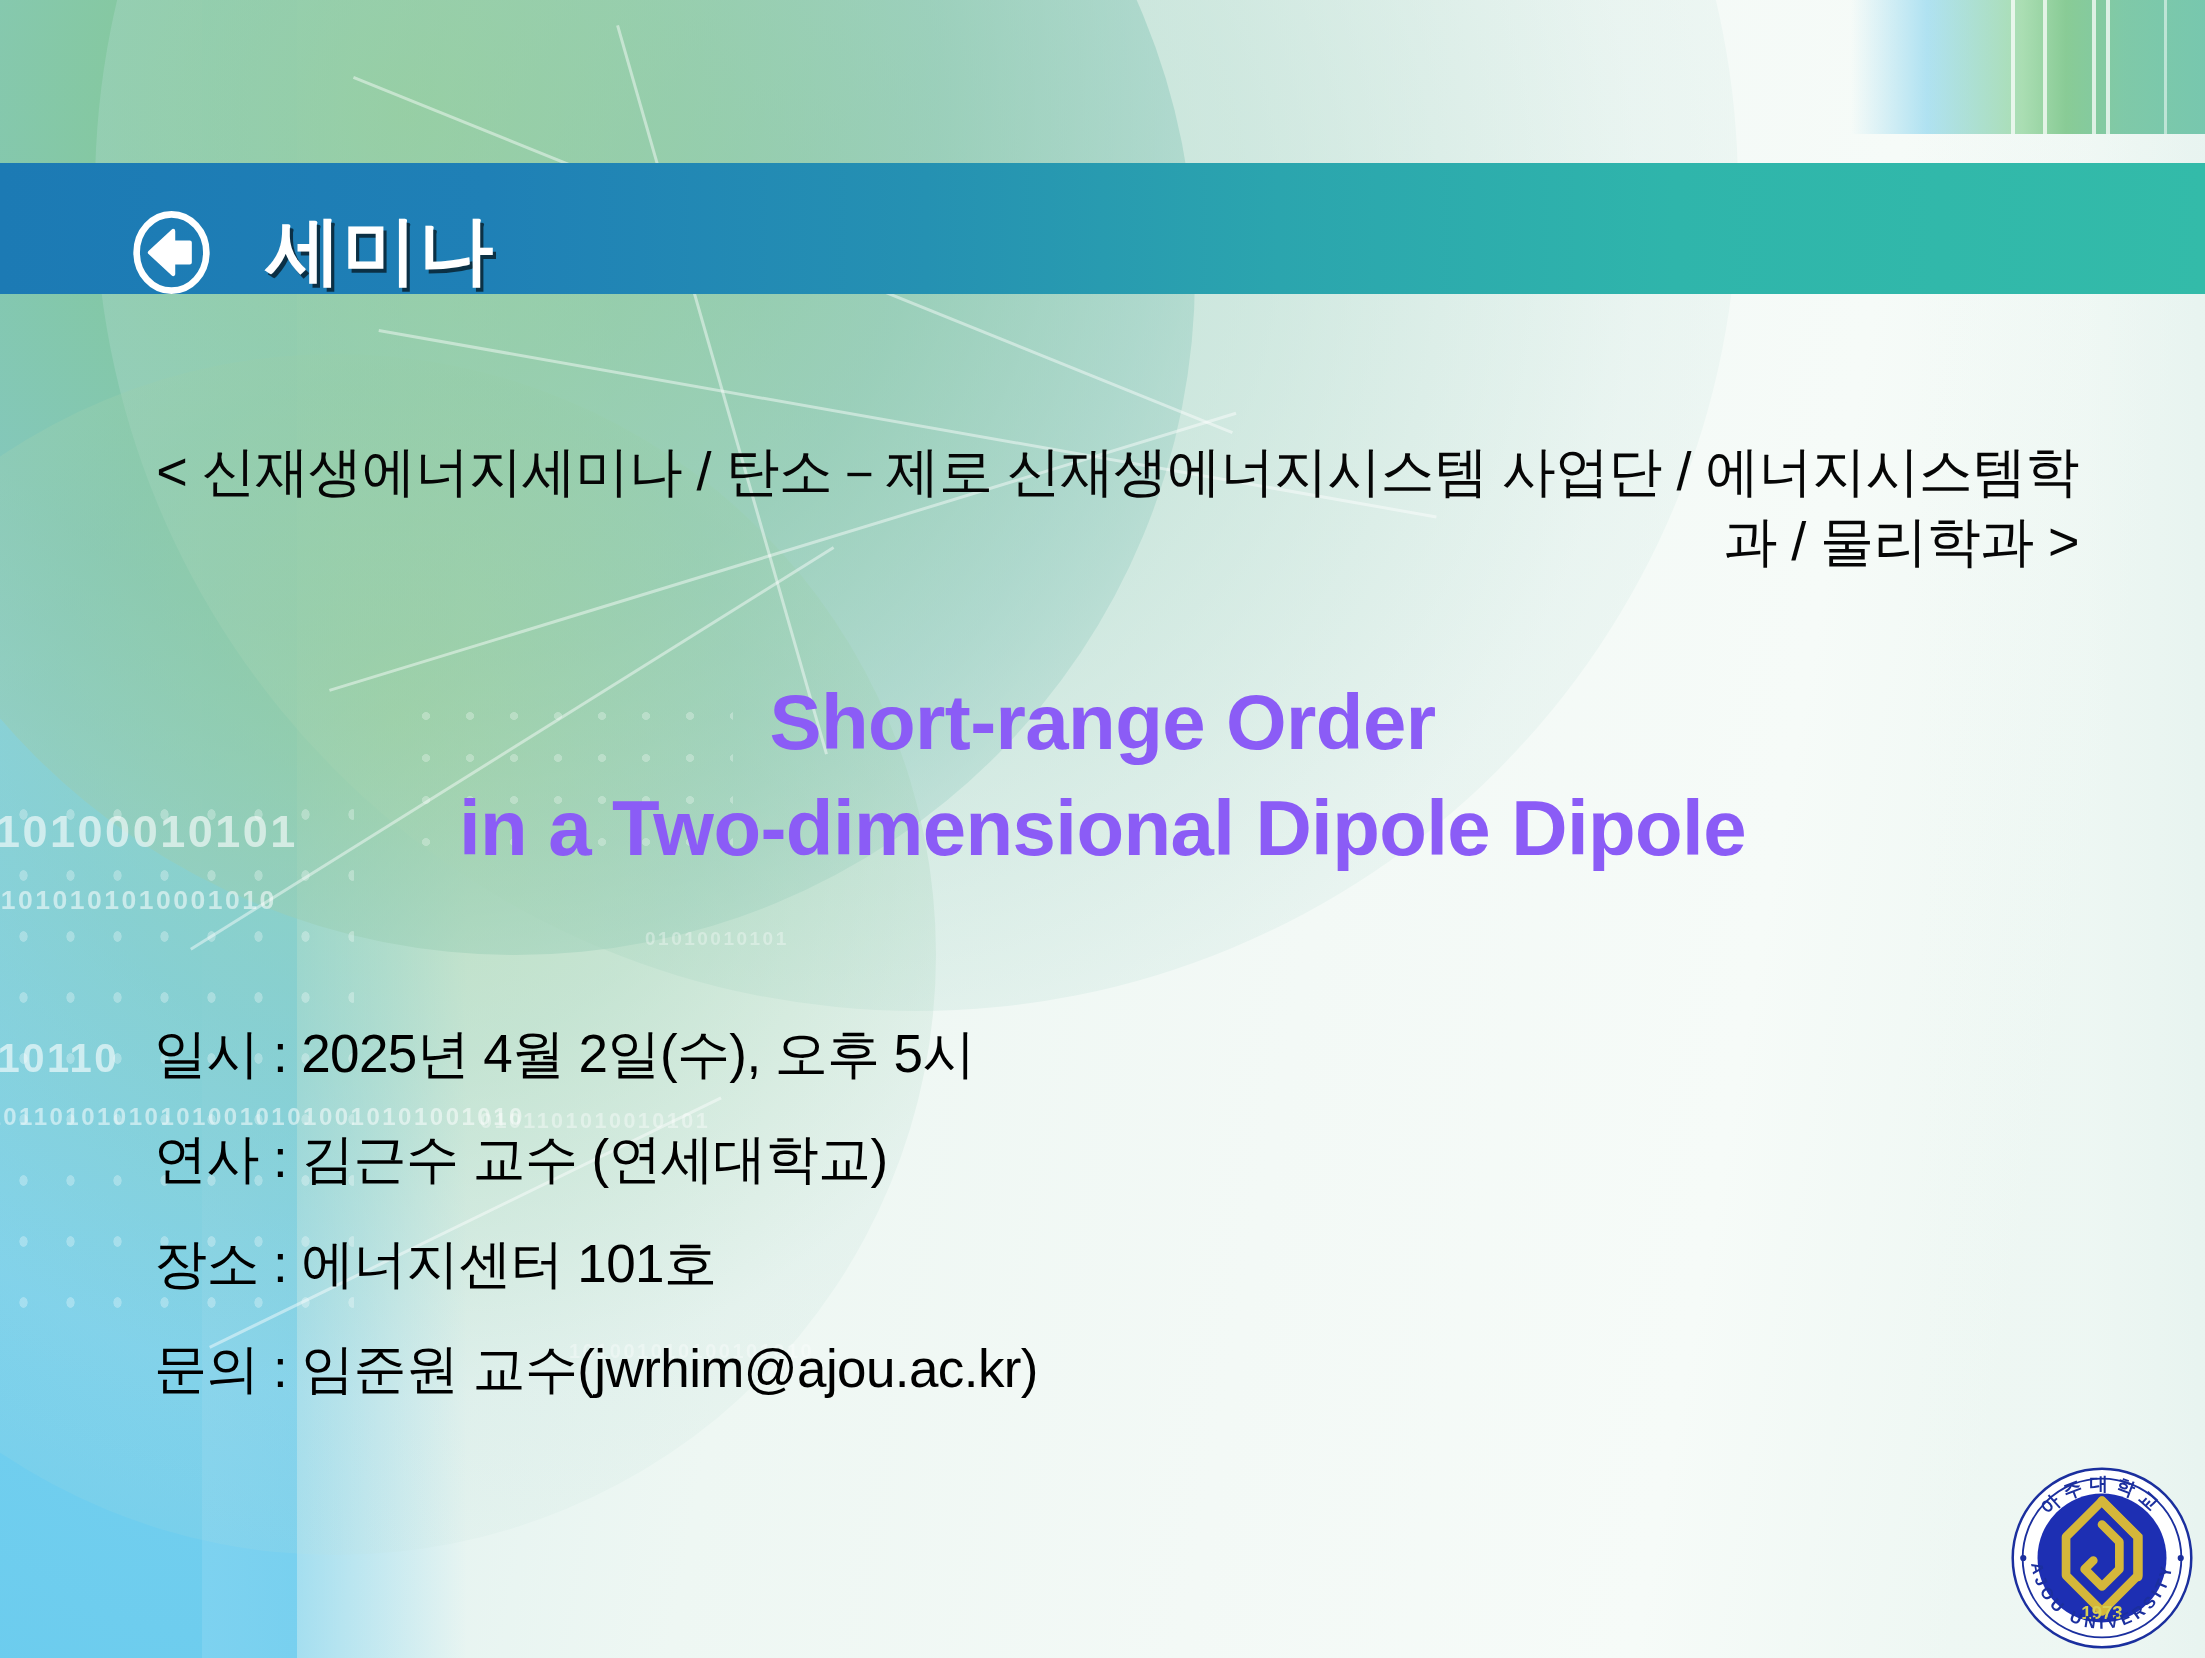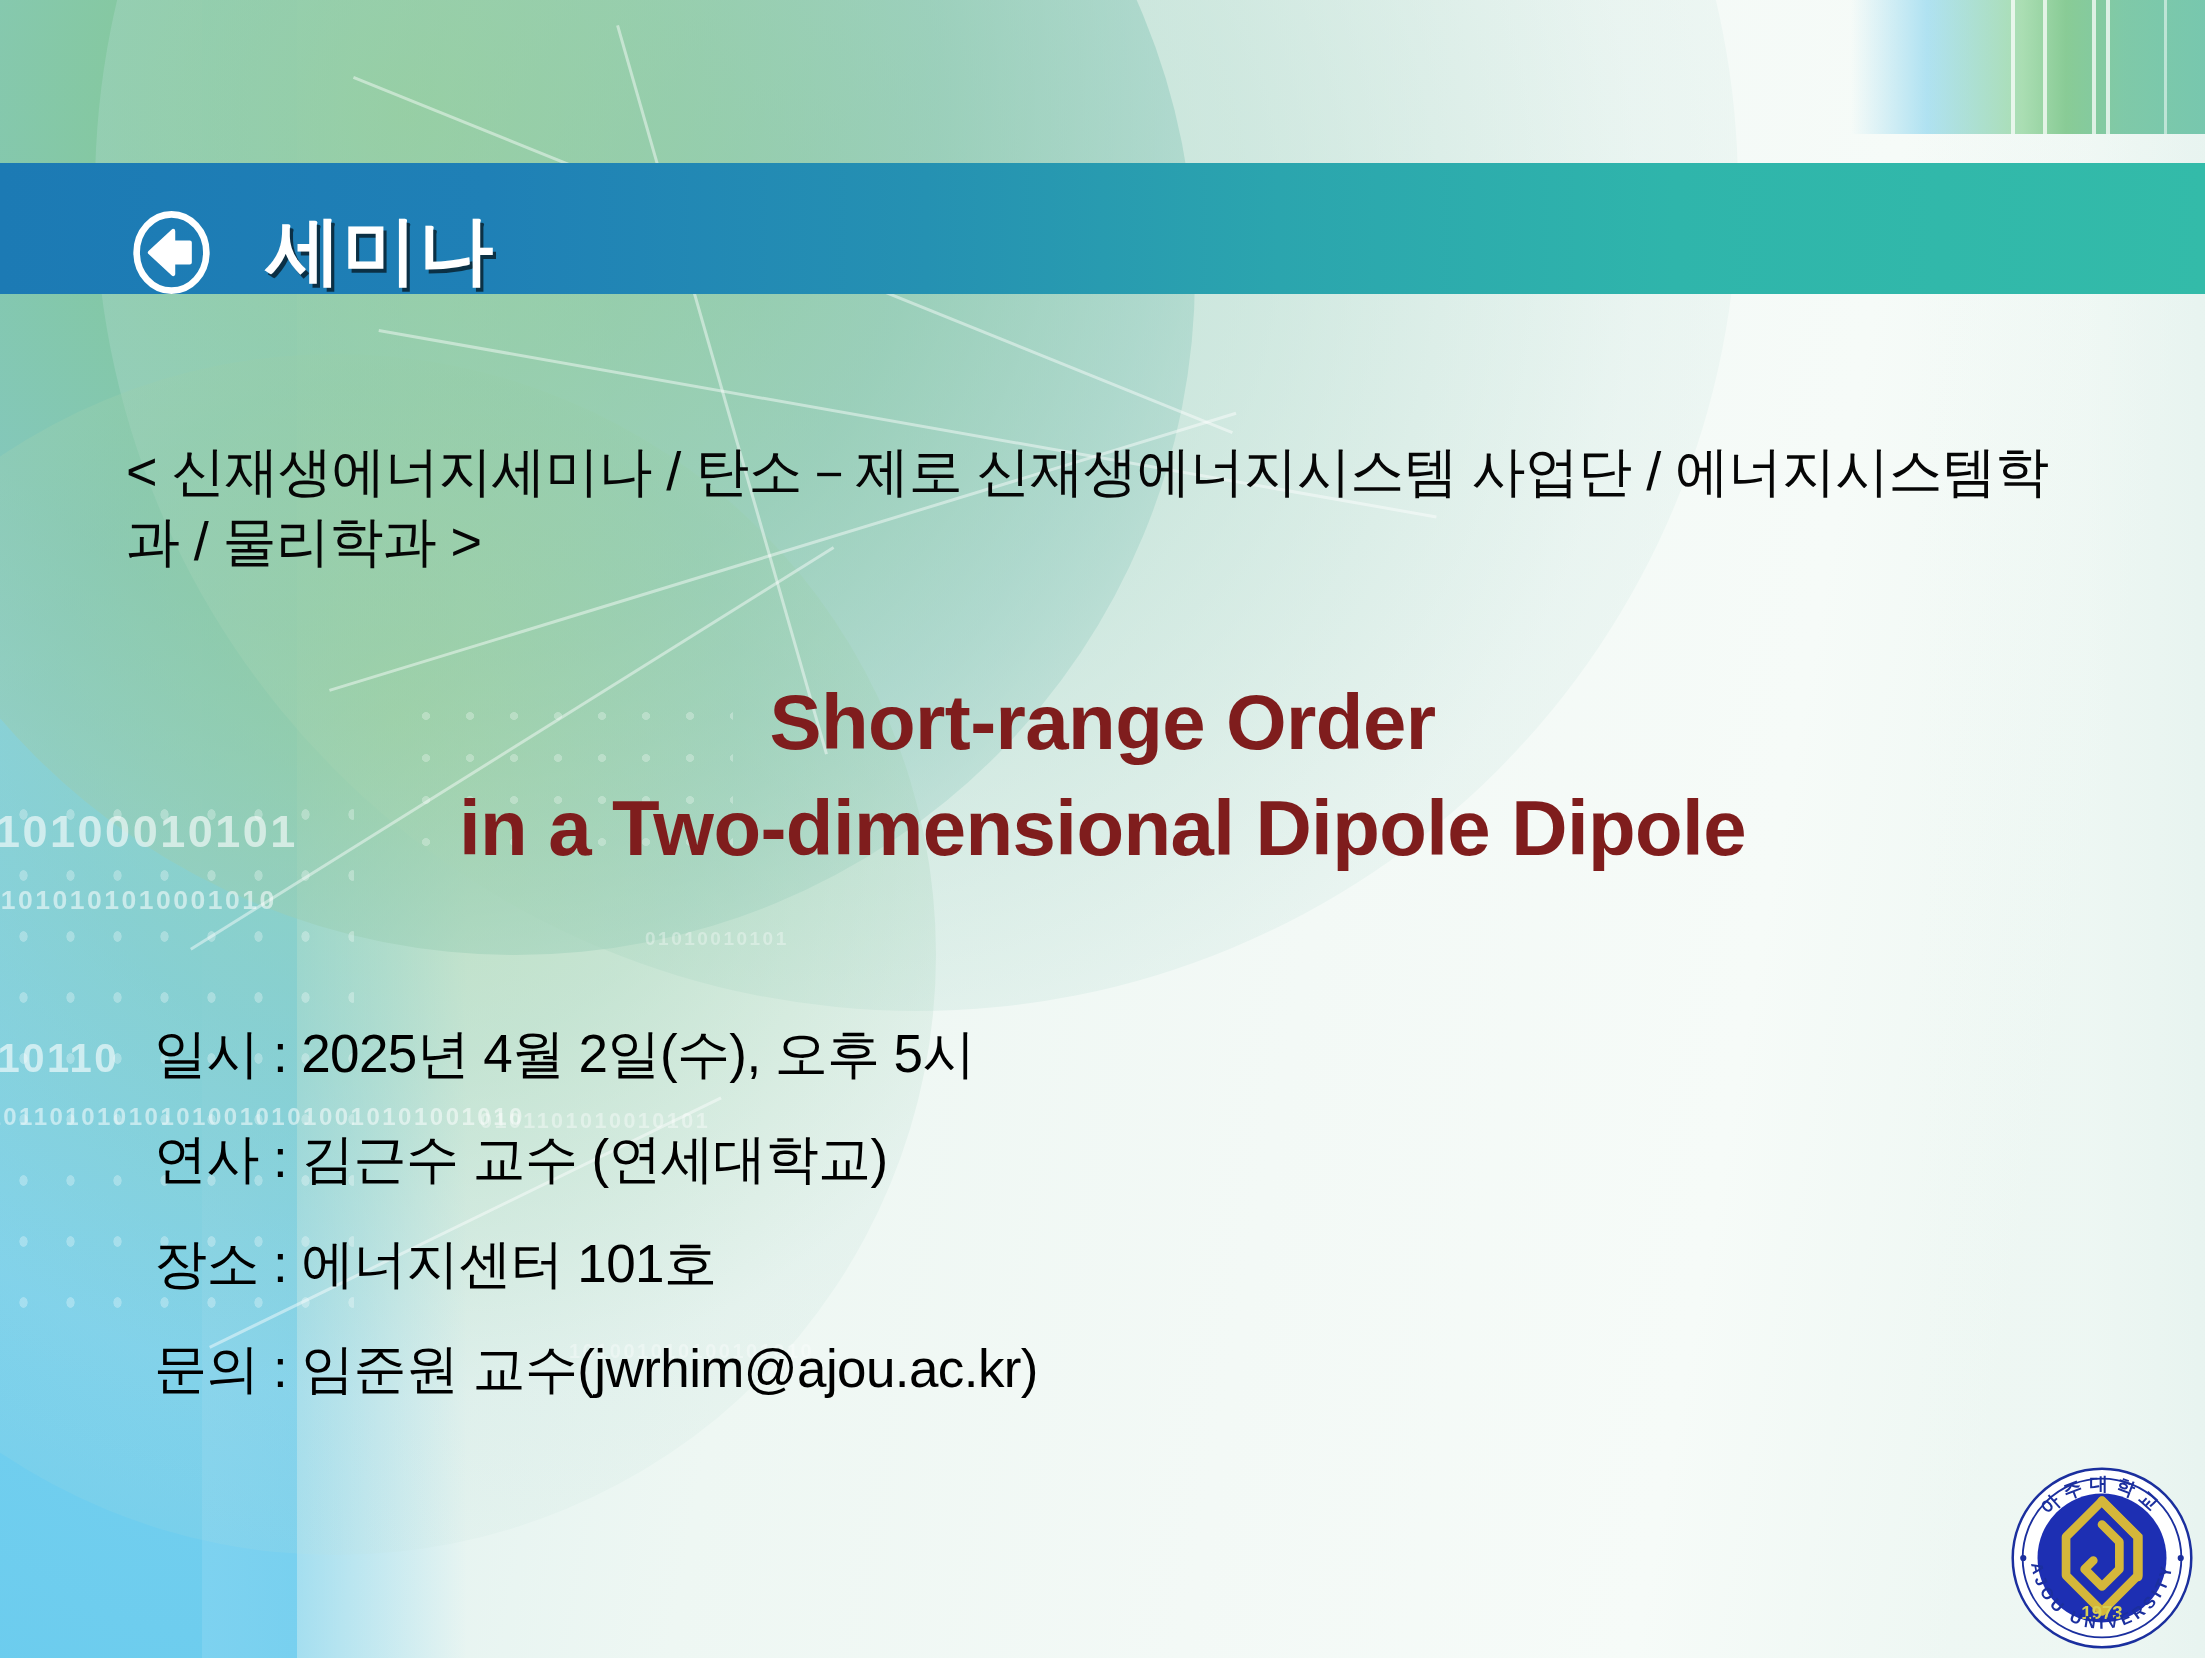--- a/index.html
+++ b/index.html
@@ -209,36 +209,36 @@
     position: absolute;
     left: 0; top: 294px;
     width: 2205px;
     height: 1364px;
   }
 
   .breadcrumb {
     position: absolute;
     left: 0; top: 142px;
     width: 2205px;
-    text-align: left;
+    text-align: right;
     color: #060606;
     font-size: 54px;
     font-weight: 500;
     line-height: 1.30;
     padding: 0 126px;
     box-sizing: border-box;
     letter-spacing: -0.6px;
   }
 
   .talk-title {
     position: absolute;
     left: 0; top: 375px;
     width: 2205px;
     text-align: center;
-    color: #7f1d1d;
+    color: #8b5cf6;
     font-size: 78px;
     font-weight: 700;
     line-height: 1.36;
     letter-spacing: -0.6px;
     padding: 0 88px;
     box-sizing: border-box;
   }
 
   .details {
     position: absolute;

